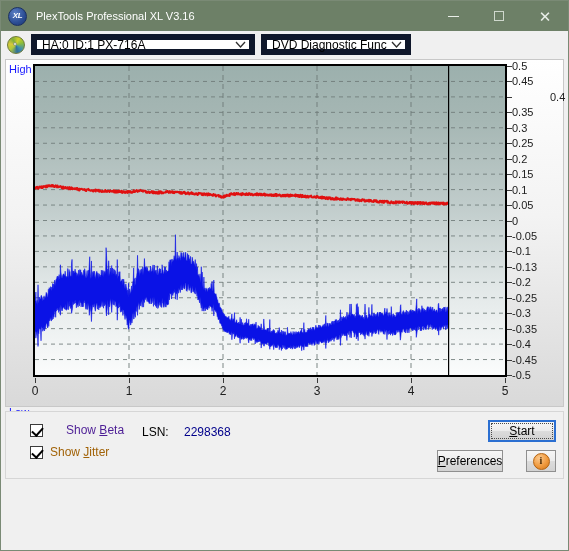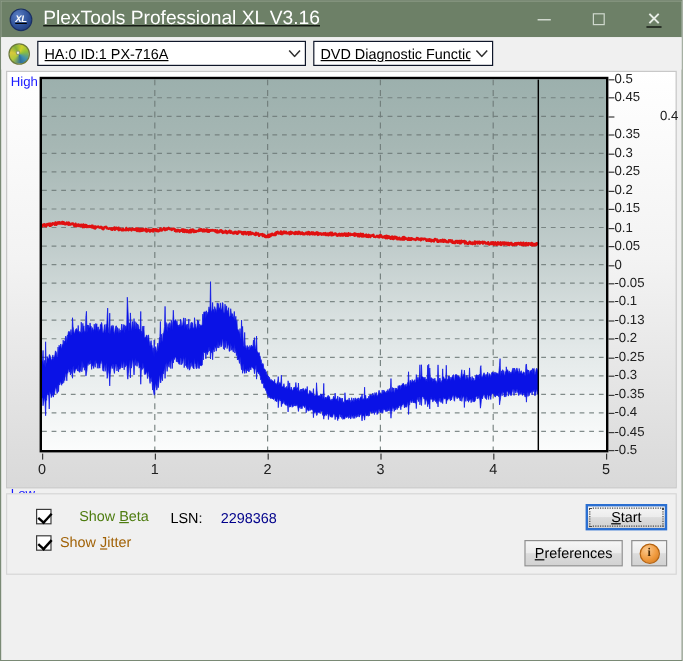--- a/index.html
+++ b/index.html
@@ -14,21 +14,20 @@
     font-size: 12px;
     overflow: hidden;
   }
   #app {
     position: relative;
     width: 569px;
     height: 551px;
     box-sizing: border-box;
     border: 1px solid #7a8a75;
     background: #f0f0f0;
-    text-decoration: underline;
   }
 
   
   .titlebar {
     height: 30px;
     background: #6d8067;
     display: flex;
     align-items: center;
     padding: 0 0 0 7px;
     box-sizing: border-box;
@@ -44,21 +43,21 @@
   .app-icon span {
     color: #ffffff;
     font-size: 8px;
     font-weight: bold;
     font-style: italic;
     line-height: 1;
     letter-spacing: -0.3px;
   }
   .title-text {
     color: #ffffff;
-    font-size: 16px;
+    font-size: 11px;
     margin-left: 9px;
     white-space: nowrap;
     flex: 1 1 auto;
   }
   .win-controls { display: flex; height: 30px; flex: 0 0 auto; }
   .win-btn {
     width: 46px; height: 30px;
     display: flex; align-items: center; justify-content: center;
     color: #e9eee8;
   }
@@ -112,21 +111,21 @@
   .disc-icon::after {
     content: "";
     position: absolute; left: 5px; top: 5px;
     width: 4px; height: 4px; border-radius: 50%;
     background: #eef0ea; border: 1px solid #8d9a6a;
     box-sizing: border-box;
   }
   .combo {
     height: 21px;
     background: #ffffff;
-    border: 1px solid #0f172a;
+    border: 6px solid #0f172a;
     display: flex;
     align-items: center;
     box-sizing: border-box;
     font-size: 12px;
     color: #000;
     padding-left: 5px;
     position: relative;
   }
   .combo .combo-label { flex: 1 1 auto; white-space: nowrap; overflow: hidden; }
   .combo .caret {
@@ -218,21 +217,21 @@
     content: "";
     position: absolute;
     left: 3px; top: 0px;
     width: 5px; height: 9px;
     border: solid #000000;
     border-width: 0 2px 2px 0;
     transform: rotate(42deg);
   }
   .cb-label { margin-left: 7px; font-size: 12px; white-space: nowrap; }
   .cb-label u { text-decoration: underline; }
-  .red  { color: #4d7c0f; margin-left: 23px; }
+  .red  { color: #4c1d95; margin-left: 23px; }
   .blue { color: #a16207; text-align: center; }
 
   .lsn-label {
     position: absolute;
     font-size: 12px;
     color: #000;
   }
   .lsn-value {
     position: absolute;
     font-size: 12px;
@@ -249,21 +248,21 @@
   }
   .btn u { text-decoration: underline; }
   .btn-start {
     left: 482px; top: 8px; width: 68px; height: 22px;
     border: 2px solid #2b6fd1;
   }
   .btn-start .inner {
     position: absolute; left: 1px; top: 1px; right: 1px; bottom: 1px;
     border: 1px dotted #4a4a4a;
   }
-  .btn-prefs { left: 431px; top: 38px; width: 82px; height: 22px; }
+  .btn-prefs { left: 431px; top: 38px; width: 66px; height: 22px; }
   .btn-info  { left: 520px; top: 38px; width: 30px; height: 22px; }
   .info-circle {
     width: 15px; height: 15px; border-radius: 50%;
     background: radial-gradient(circle at 35% 28%, #fbc98e 0%, #f09a3e 55%, #cf7418 100%);
     border: 1px solid #b4620f;
     display: flex; align-items: center; justify-content: center;
   }
   .info-circle span {
     color: #4a2a05; font-size: 10px; font-weight: bold;
     font-family: "Liberation Serif", serif; line-height: 1;

